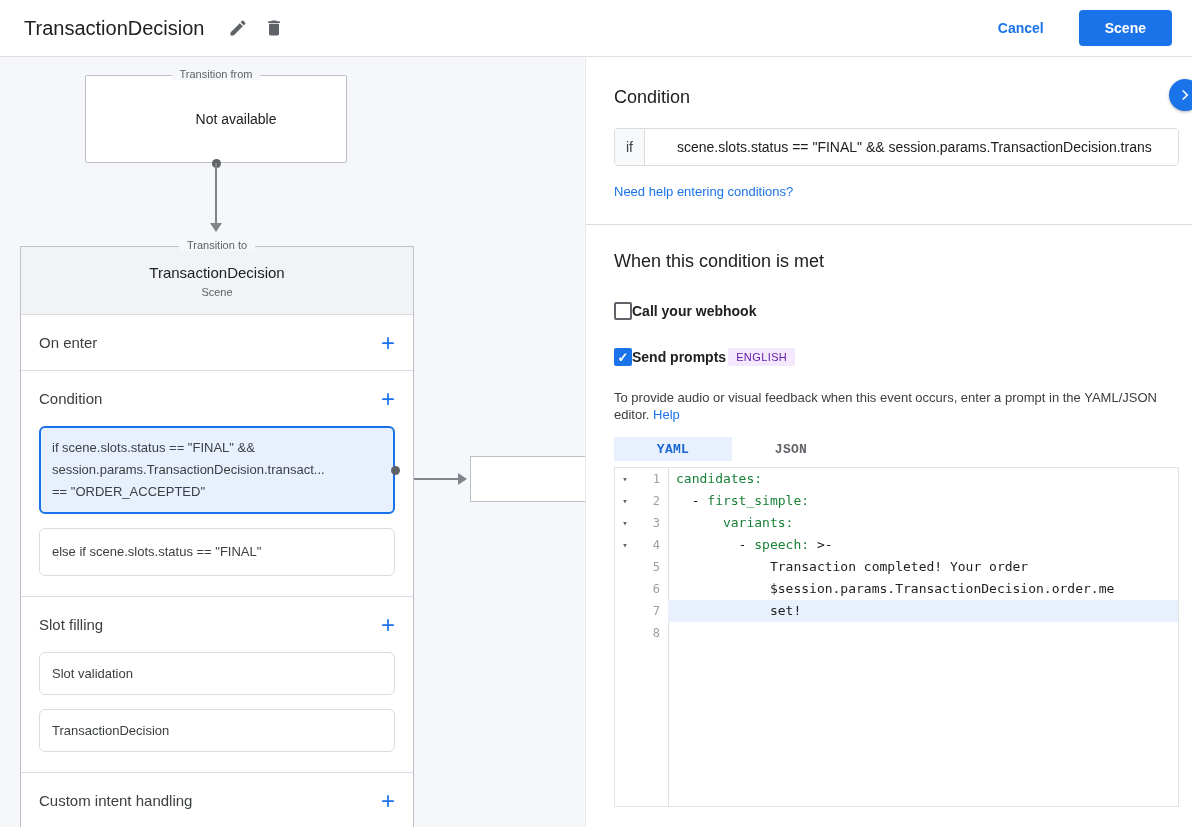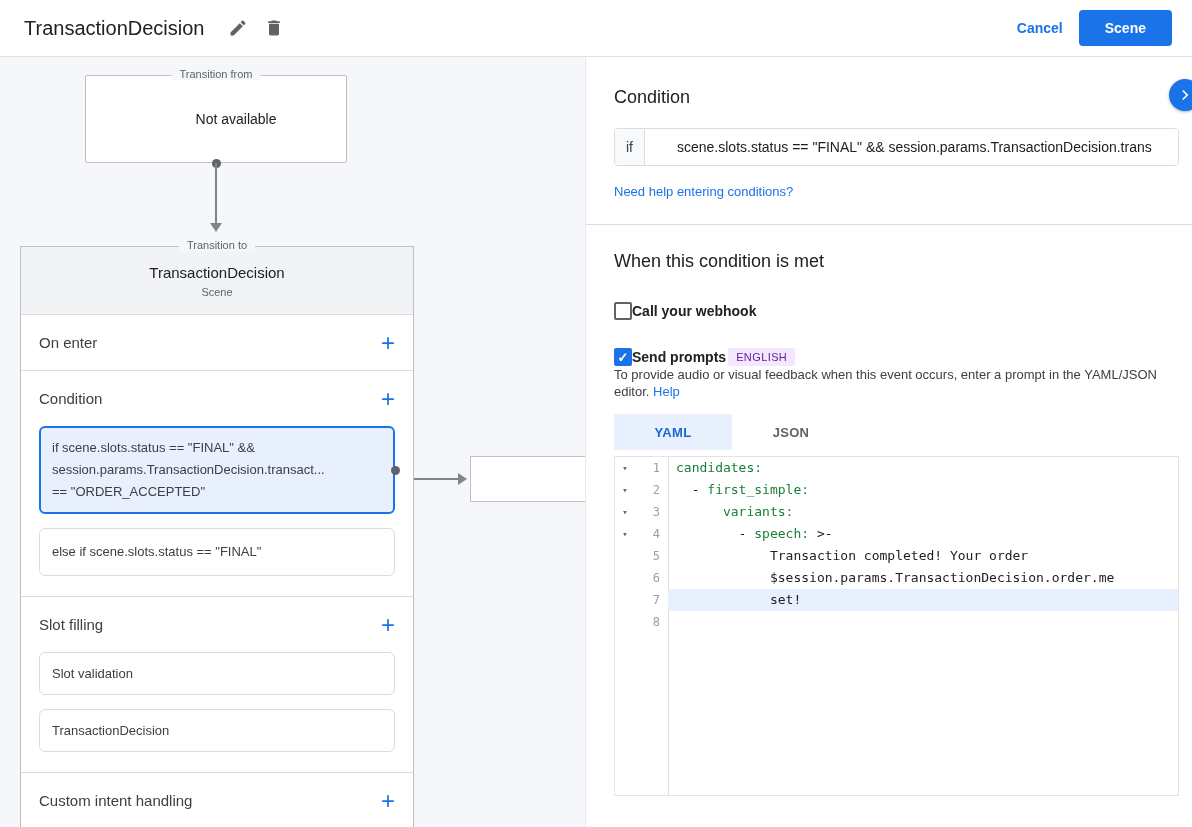--- a/index.html
+++ b/index.html
@@ -6,21 +6,21 @@
   html,body { background:#fff; font-family:"Liberation Sans", sans-serif; color:#202124; }
   .app { width:1192px; height:827px; position:relative; overflow:hidden; background:#fff; }
 
   
   .header { height:57px; display:flex; align-items:center; padding:0 16px 0 24px;
             border-bottom:1px solid #e0e0e0; background:#fff; }
   .header-title { font-size:20px; color:#202124; margin-right:16px; }
   .icon-btn { width:36px; height:36px; display:flex; align-items:center; justify-content:center;
               border:none; background:transparent; cursor:pointer; color:#5f6368; }
   .icon-btn svg { width:20px; height:20px; fill:#5f6368; }
-  .header-actions { margin-left:auto; display:flex; align-items:center; gap:16px; padding-right:4px; }
+  .header-actions { margin-left:auto; display:flex; align-items:center; gap:35px; padding-right:4px; }
   .cancel-link { color:var(--accent-blue,#1a73e8); font-size:14px; font-weight:bold; cursor:pointer; }
   .save-btn { background:var(--accent-blue,#1a73e8); color:#fff; border:none; border-radius:4px;
               padding:10px 26px; font-size:14px; font-weight:bold; cursor:pointer; }
 
   
   .body { display:flex; height:770px; }
   .canvas { width:585px; height:770px; position:relative; background:#f5f7fa; flex:none; }
   .panel { flex:1; position:relative; background:#fff; border-left:1px solid #e8eaed;
            padding:30px 14px 0 28px; overflow:hidden; }
 
@@ -96,25 +96,25 @@
   .checkbox { width:18px; height:18px; border:2px solid #5f6368; border-radius:2px;
               background:#fff; cursor:pointer; flex:none;
               display:flex; align-items:center; justify-content:center; }
   .checkbox.checked { background:var(--accent-blue,#1a73e8); border-color:var(--accent-blue,#1a73e8);
                       color:#fff; font-size:13px; font-weight:bold; }
   .check-label { font-size:14px; font-weight:bold; color:#202124; cursor:pointer; }
   .lang-badge { background:var(--badge-bg,#f3e8fd); color:var(--badge-text,#681da8);
                 font-size:11px; font-weight:normal; padding:3px 8px; border-radius:2px;
                 letter-spacing:.4px; margin-left:2px; }
 
-  .panel-desc { font-size:13px; color:#3c4043; line-height:17px; margin-top:0; max-width:562px; }
+  .panel-desc { font-size:13px; color:#3c4043; line-height:17px; margin-top:23px; max-width:562px; }
 
   .tabs { display:flex; margin-top:14px; }
-  .tab { width:118px; height:36px; display:flex; align-items:center; justify-content:center;
-         font-size:13px; font-weight:bold; letter-spacing:.3px; cursor:pointer; color:#5f6368; }
+  .tab { width:118px; height:24px; display:flex; align-items:center; justify-content:center;
+         font-size:13px; font-weight:bold; letter-spacing:.3px; cursor:pointer; color:#5f6368;font-family:Liberation Mono, monospace; }
   .tab.active { background:var(--selected-bg,#e8f0fe); color:#1967d2; }
 
   .editor { width:565px; height:340px; border:1px solid #e3e3e3; margin-top:6px; position:relative;
             background:#fff; font-family:"DejaVu Sans Mono", monospace; font-size:13px; overflow:hidden; }
   .editor::before { content:""; position:absolute; left:53px; top:0; bottom:0; width:1px;
                     background:#e0e0e0; }
   .ed-row { display:flex; height:22px; line-height:22px; }
   .ed-fold { width:20px; text-align:center; font-size:9px; color:#5f6368; cursor:pointer; }
   .ed-num { width:33px; text-align:right; padding-right:8px; font-size:12px; color:#9aa0a6; }
   .ed-code { flex:1; white-space:pre; padding-left:8px; overflow:hidden; position:relative; z-index:1; }

